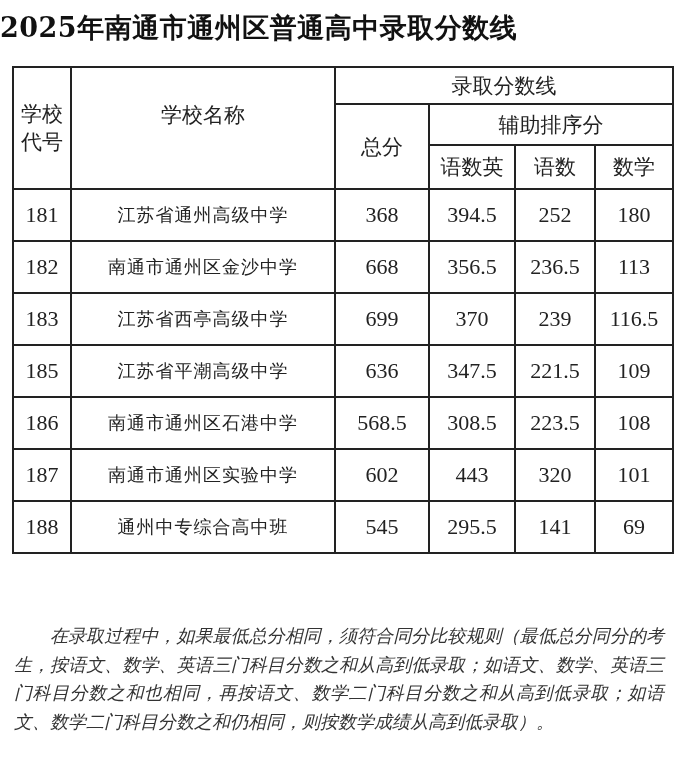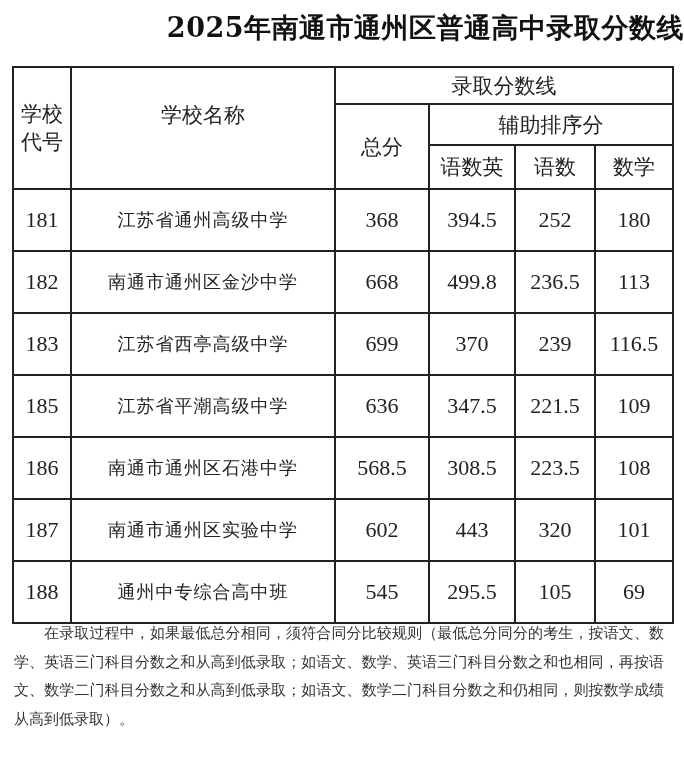--- a/index.html
+++ b/index.html
@@ -13,21 +13,21 @@
     position: relative;
     overflow: hidden;
     font-family: "DejaVu Serif", "Liberation Serif", serif;
     color: #1a1a1a;
   }
   .title {
     position: absolute;
     left: 0;
     top: 10px;
     width: 684px;
-    text-align: right;
+    text-align: left;
     font-size: 27px;
     font-weight: bold;
     letter-spacing: 0.5px;
     color: #111;
   }
   table.scores {
     position: absolute;
     left: 12px;
     top: 66px;
     border-collapse: collapse;
@@ -45,41 +45,42 @@
   table.scores th {
     font-family: "DejaVu Sans", "Liberation Sans", sans-serif;
     font-size: 21px;
   }
   th.code-head {
     line-height: 28px;
   }
   tr.h1 { height: 37px; }
   tr.h2 { height: 41px; }
   tr.h3 { height: 44px; }
-  tr.data { height: 62px; margin-left: 24px; }
+  tr.data { height: 52px; margin-left: 24px; }
   td.num {
     font-family: "Liberation Serif", "DejaVu Serif", serif;
     font-size: 22px;
   }
   td.name {
     font-family: "DejaVu Sans", "Liberation Sans", sans-serif;
     font-size: 18px;
     letter-spacing: 1px;
   }
   .note {
     position: absolute;
     left: 14px;
     top: 604px;
     width: 650px;
     font-family: "DejaVu Sans", "Liberation Sans", sans-serif;
-    font-size: 15px;
+    font-size: 18px;
     line-height: 28.5px;
     color: #333;
     text-indent: 2em;
     text-align: justify;
+    font-style: italic;
   }
 </style>
 </head>
 <body>
 
 <div class="title">2025年南通市通州区普通高中录取分数线</div>
 
 <table class="scores">
   <colgroup>
     <col style="width:58px">
@@ -114,21 +115,21 @@
       <td class="name">江苏省通州高级中学</td>
       <td class="num">368</td>
       <td class="num">394.5</td>
       <td class="num">252</td>
       <td class="num">180</td>
     </tr>
     <tr class="data">
       <td class="num">182</td>
       <td class="name">南通市通州区金沙中学</td>
       <td class="num">668</td>
-      <td class="num">499.8</td>
+      <td class="num">356.5</td>
       <td class="num">236.5</td>
       <td class="num">113</td>
     </tr>
     <tr class="data">
       <td class="num">183</td>
       <td class="name">江苏省西亭高级中学</td>
       <td class="num">699</td>
       <td class="num">370</td>
       <td class="num">239</td>
       <td class="num">116.5</td>
@@ -155,19 +156,19 @@
       <td class="num">602</td>
       <td class="num">443</td>
       <td class="num">320</td>
       <td class="num">101</td>
     </tr>
     <tr class="data">
       <td class="num">188</td>
       <td class="name">通州中专综合高中班</td>
       <td class="num">545</td>
       <td class="num">295.5</td>
-      <td class="num">105</td>
+      <td class="num">141</td>
       <td class="num">69</td>
     </tr>
   </tbody>
 </table>
 
 <p class="note">在录取过程中，如果最低总分相同，须符合同分比较规则（最低总分同分的考生，按语文、数学、英语三门科目分数之和从高到低录取；如语文、数学、英语三门科目分数之和也相同，再按语文、数学二门科目分数之和从高到低录取；如语文、数学二门科目分数之和仍相同，则按数学成绩从高到低录取）。</p>
 
 </body></html>

